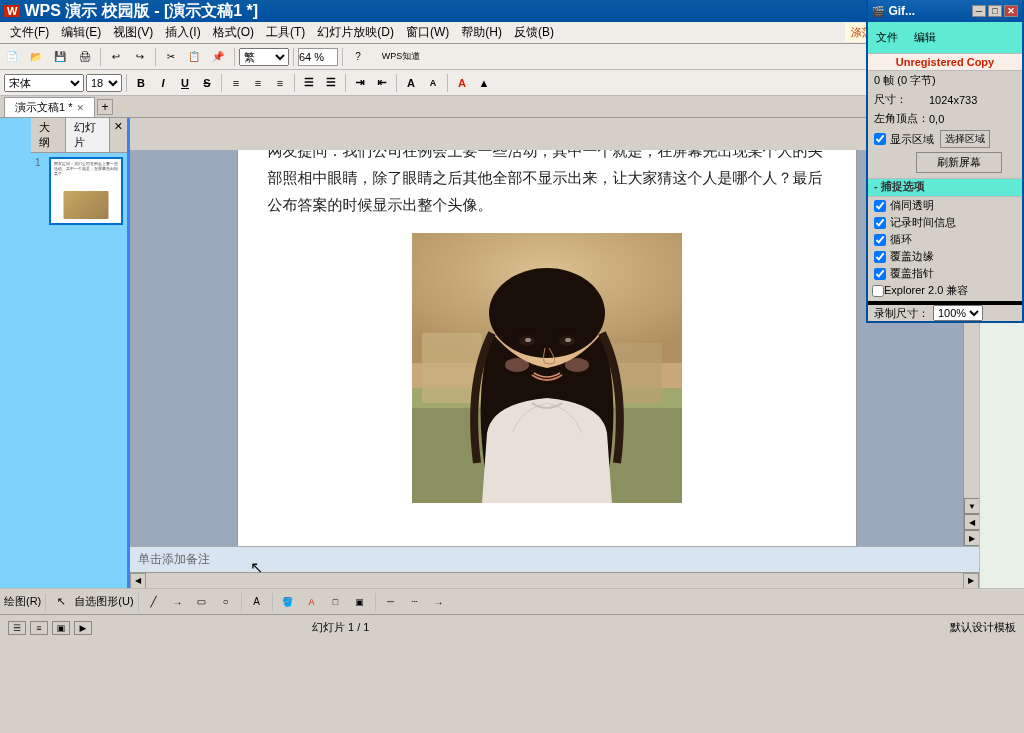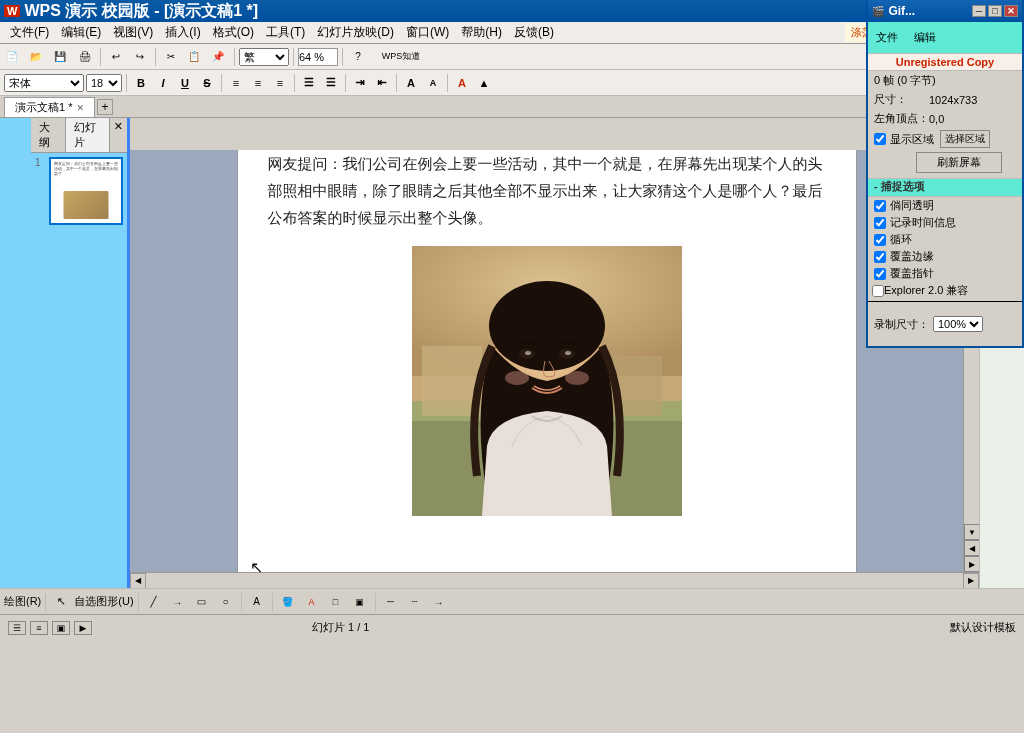--- a/index.html
+++ b/index.html
@@ -469,20 +469,23 @@
 
         <div class="right-scrollbar">
           <div class="scroll-arrow">▲</div>
           <div style="flex:1;background:#d4d0c8;"></div>
           <div class="scroll-arrow" style="margin-top:auto;">▼</div>
           <div class="scroll-arrow">◀</div>
           <div class="scroll-arrow">▶</div>
         </div>
       </div>
 
+      <div class="note-bar-inner">
+        <span>单击添加备注</span>
+      </div>
 
       <div class="h-scrollbar" style="height:16px;display:flex;align-items:center;border-top:1px solid #999;background:#d4d0c8;">
         <div class="h-scroll-btn">◀</div>
         <div class="h-scroll-track" style="flex:1;background:#d4d0c8;height:16px;"></div>
         <div class="h-scroll-btn">▶</div>
       </div>
     </div>
 
     <div style="width:45px;background:#e8f0e8;border-left:1px solid #bbb;display:flex;flex-direction:column;font-size:9px;overflow:hidden;">
       <div style="background:#8ab888;color:white;padding:2px;text-align:center;font-size:9px;font-weight:bold;">新建演示</div>
@@ -620,21 +623,21 @@
     </div>
     <div style="display:flex;align-items:center;padding:1px 6px;font-size:11px;gap:4px;">
       <input type="checkbox" checked="" style="width: 12px; height: 12px;">
       <span>覆盖指针</span>
     </div>
     <div style="display:flex;align-items:center;padding:1px 4px;font-size:11px;">
       <input type="checkbox" style="width: 12px; height: 12px;">
       <span>Explorer 2.0 兼容</span>
     </div>
 
-    <div style="display:flex;align-items:center;padding:14px 6px;font-size:11px;gap:4px;border-top:1px solid #000000;margin-top:2px;">
+    <div style="display:flex;align-items:center;padding:0 6px;font-size:11px;gap:4px;border-top:4px solid #000000;margin-top:2px;">
       <span>录制尺寸：</span>
       <select style="font-size:11px;height:16px;width:50px;">
         <option>100%</option>
       </select>
     </div>
 
   </div>
 
   <div style="position:absolute;left:250px;top:558px;pointer-events:none;z-index:9999;font-size:16px;">↖</div>
 

